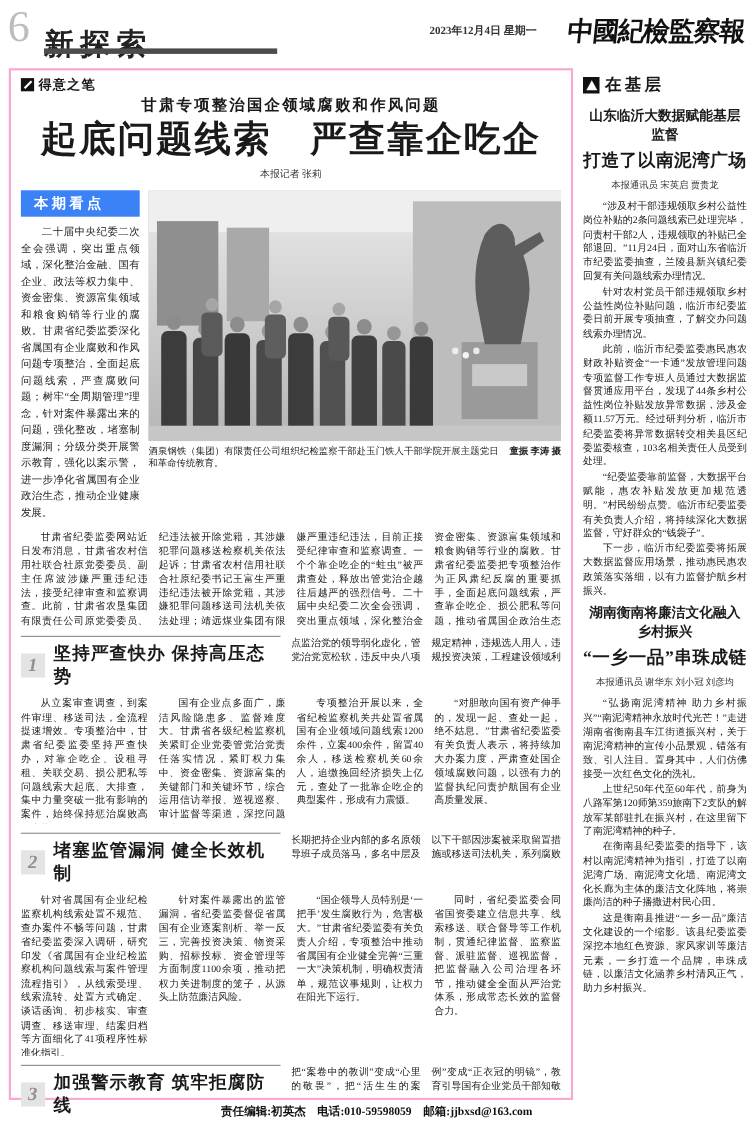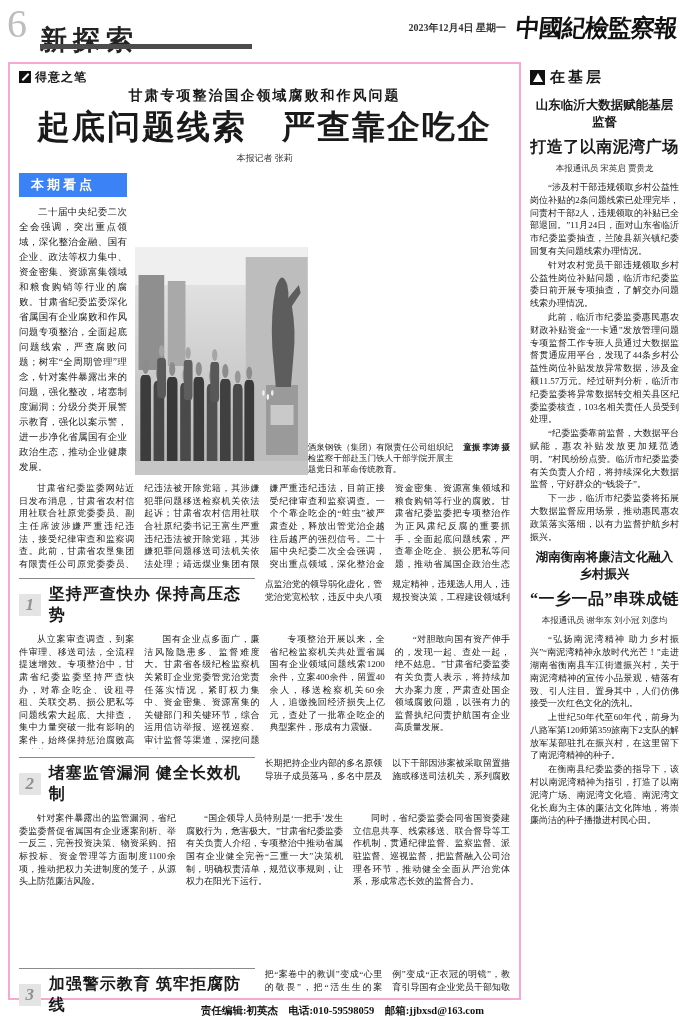--- a/index.html
+++ b/index.html
@@ -6,41 +6,41 @@
   body{
     width:685px;height:1024px;position:relative;background:#ffffff;
     font-family:"Liberation Serif","DejaVu Serif",serif;color:#1a1a1a;
     -webkit-font-smoothing:antialiased;overflow:hidden;
   }
   
   .hdr{position:absolute;left:0;top:0;width:685px;height:58px;}
   .pagenum{position:absolute;left:7px;top:4px;font-size:40px;color:#bdbdbd;font-weight:400;line-height:1;}
   .sectitle{position:absolute;left:40px;top:22px;font-size:27px;font-weight:bold;letter-spacing:6px;color:#222;}
   .secbar{position:absolute;left:40px;top:44px;width:212px;height:5px;background:#4c4c4c;}
-  .hdr-right{position:absolute;right:8px;top:12px;display:flex;align-items:center;gap:10px;}
+  .hdr-right{position:absolute;right:8px;top:12px;display:flex;align-items:center;gap:28px;}
   .hdr-date{font-size:10px;color:#333;font-weight:bold;}
   .masthead{font-size:24px;font-weight:bold;letter-spacing:-1px;transform:skewX(-6deg);color:#111;}
   
   .mainbox{
     position:absolute;left:8px;top:62px;width:513px;height:938px;box-sizing:border-box;
     border:2px solid #f9a8d4;padding:5px 9px 4px 9px;background:#fff;
   }
   .collabel{display:flex;align-items:center;gap:4px;height:16px;}
   .pen-ic{width:12px;height:12px;background:#111;position:relative;flex:0 0 auto;}
   .pen-ic::after{content:"";position:absolute;left:2px;top:5px;width:9px;height:2px;background:#fff;transform:rotate(-45deg);}
   .collabel span{font-size:12px;font-weight:bold;letter-spacing:1px;}
   .kicker{text-align:center;font-size:14px;font-weight:bold;letter-spacing:2px;margin-top:2px;font-family:"Liberation Sans","DejaVu Sans",sans-serif;}
   .headline{text-align:center;font-size:33px;font-weight:900;letter-spacing:2px;margin-top:4px;line-height:1.1;}
   .byline{text-align:center;font-size:9px;color:#333;margin-top:7px;}
   
   .crow{display:flex;margin-top:8px;gap:8px;}
   .hl{flex:0 0 104px;}
   .hl-bar{width:84px;margin:0 auto;background:#3b82f6;color:#fff;text-align:left;font-size:13px;font-weight:bold;letter-spacing:3px;padding:3px 12px;font-family:"Liberation Sans","DejaVu Sans",sans-serif;}
   .hl-body{margin-top:8px;font-size:9.5px;line-height:15px;text-align:justify;text-indent:2em;color:#222;}
-  .ph{flex:1;display:flex;flex-direction:row;align-items:flex-end;}
+  .ph{flex:1;display:flex;flex-direction:column;}
   .ph-img{width:100%;height:228px;background:#cfcfcf;}
   .ph-cap{display:flex;margin-top:4px;font-size:8.5px;color:#222;line-height:11px;}
   .ph-cap .cap{flex:1;text-align:justify;}
   .ph-cap .credit{flex:0 0 auto;margin-left:10px;font-weight:bold;}
   
   .cols4{display:flex;gap:10px;margin-top:7px;}
   .cols4 > div{flex:1;font-size:9px;line-height:12.6px;text-align:justify;overflow:hidden;}
   .indent{text-indent:2em;}
   .lead-h{height:88px;}
   .s1-h{height:116px;}
@@ -178,20 +178,21 @@
   </div>
 
   <div class="bannerrow">
     <div class="banner">
       <span class="bnum">2</span>
       <span class="btitle">堵塞监管漏洞 健全长效机制</span>
     </div>
     <div class="bside">长期把持企业内部的多名原领导班子成员落马，多名中层及以下干部因涉案被采取留置措施或移送司法机关，系列腐败案对企业政治生态造成严重损害。</div>
   </div>
   <div class="cols4 s2-h">
+    <div class="indent">针对省属国有企业纪检监察机构线索处置不规范、查办案件不畅等问题，甘肃省纪委监委深入调研，研究印发《省属国有企业纪检监察机构问题线索与案件管理流程指引》，从线索受理、线索流转、处置方式确定、谈话函询、初步核实、审查调查、移送审理、结案归档等方面细化了41项程序性标准化指引。</div>
     <div class="indent">针对案件暴露出的监管漏洞，省纪委监委督促省属国有企业逐案剖析、举一反三，完善投资决策、物资采购、招标投标、资金管理等方面制度1100余项，推动把权力关进制度的笼子，从源头上防范廉洁风险。</div>
     <div class="indent">“国企领导人员特别是‘一把手’发生腐败行为，危害极大。”甘肃省纪委监委有关负责人介绍，专项整治中推动省属国有企业健全完善“三重一大”决策机制，明确权责清单，规范议事规则，让权力在阳光下运行。</div>
     <div class="indent">同时，省纪委监委会同省国资委建立信息共享、线索移送、联合督导等工作机制，贯通纪律监督、监察监督、派驻监督、巡视监督，把监督融入公司治理各环节，推动健全全面从严治党体系，形成常态长效的监督合力。</div>
   </div>
 
   <div class="bannerrow">
     <div class="banner">
       <span class="bnum">3</span>
       <span class="btitle">加强警示教育 筑牢拒腐防线</span>
     </div>
@@ -220,17 +221,18 @@
   </div>
 
   <div class="sb-art2">
     <div class="sb-kicker">湖南衡南将廉洁文化融入乡村振兴</div>
     <div class="sb-headline">“一乡一品”串珠成链</div>
     <div class="sb-byline">本报通讯员 谢华东 刘小冠 刘彦均</div>
     <div class="sb-body">
       <p>“弘扬南泥湾精神 助力乡村振兴”“南泥湾精神永放时代光芒！”走进湖南省衡南县车江街道振兴村，关于南泥湾精神的宣传小品景观，错落有致、引人注目。置身其中，人们仿佛接受一次红色文化的洗礼。</p>
       <p>上世纪50年代至60年代，前身为八路军第120师第359旅南下2支队的解放军某部驻扎在振兴村，在这里留下了南泥湾精神的种子。</p>
       <p>在衡南县纪委监委的指导下，该村以南泥湾精神为指引，打造了以南泥湾广场、南泥湾文化墙、南泥湾文化长廊为主体的廉洁文化阵地，将崇廉尚洁的种子播撒进村民心田。</p>
+      <p>这是衡南县推进“一乡一品”廉洁文化建设的一个缩影。该县纪委监委深挖本地红色资源、家风家训等廉洁元素，一乡打造一个品牌，串珠成链，以廉洁文化涵养乡村清风正气，助力乡村振兴。</p>
     </div>
   </div>
 </div>
 
 <div class="footer">责任编辑:初英杰　电话:010-59598059　邮箱:jjbxsd@163.com</div>
 
 </body></html>

